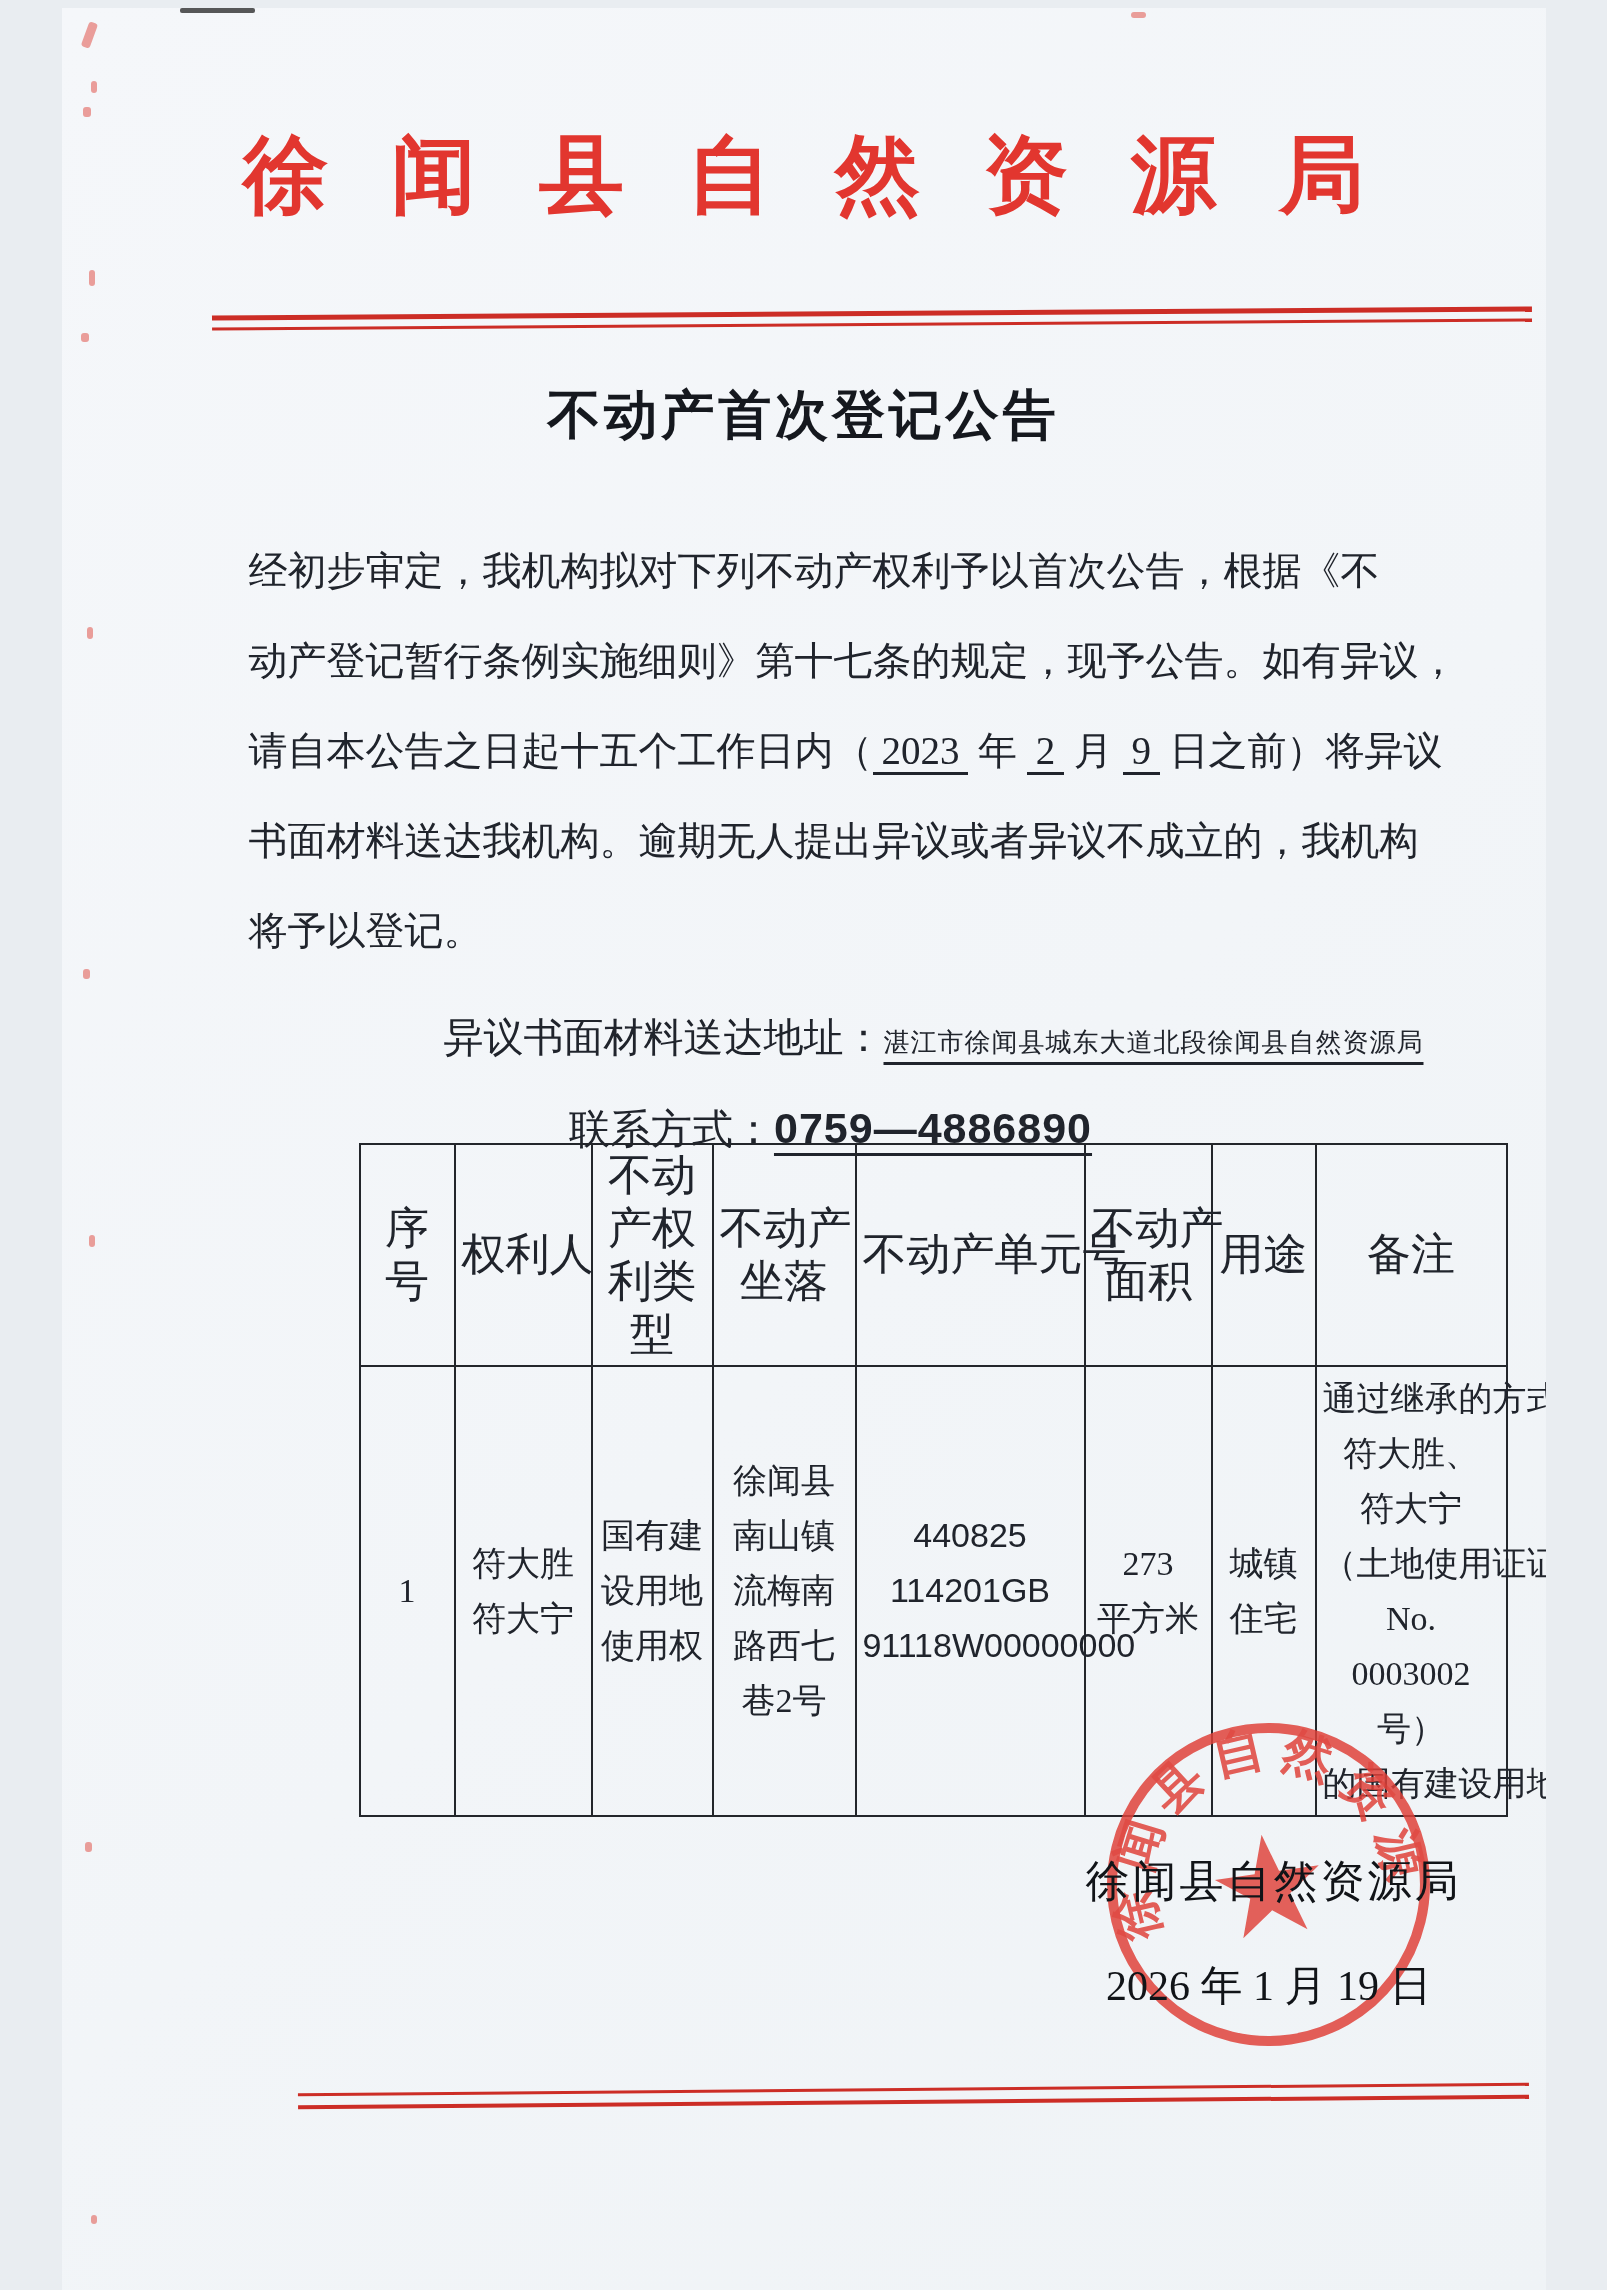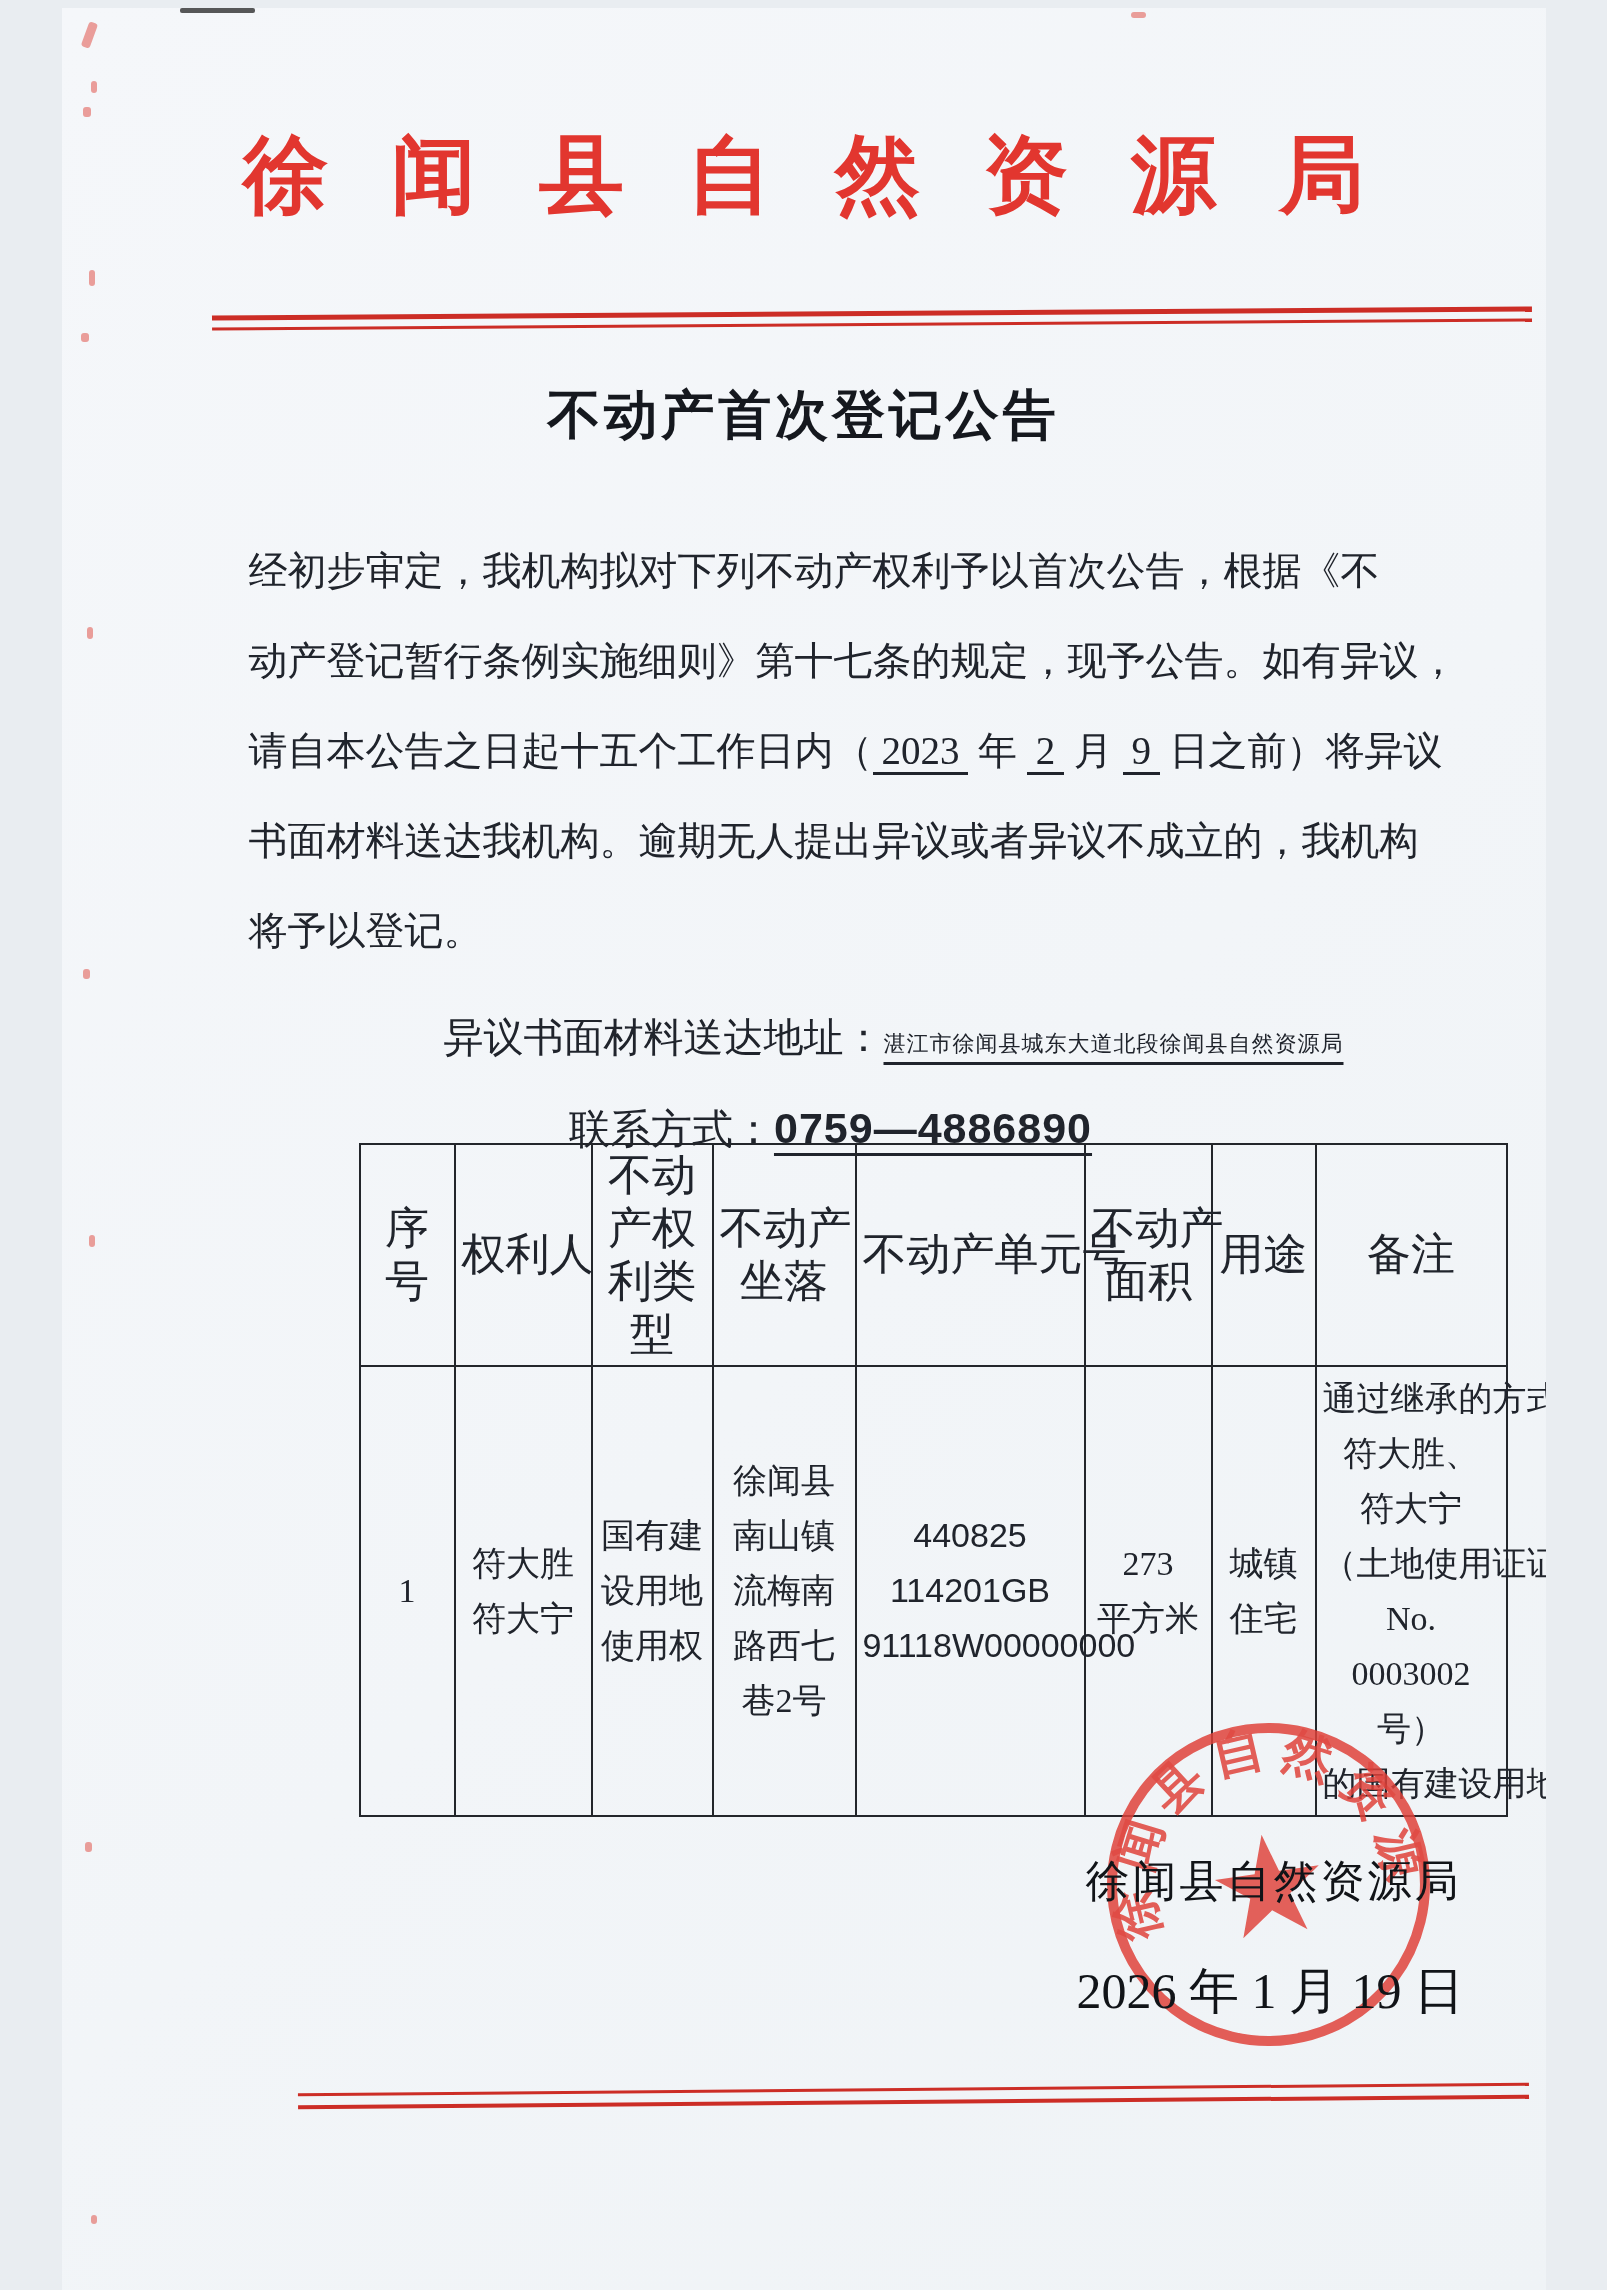--- a/index.html
+++ b/index.html
@@ -42,21 +42,21 @@
     white-space:pre-line;word-break:keep-all;
     text-align:justify;
   }
   .blank{border-bottom:3px solid #20242c;padding:0 8.9px;}
   .addr-line{
     position:absolute;top:985px;left:187px;width:1281px;
     font-size:40px;line-height:90px;white-space:nowrap;
     padding-left:195px;box-sizing:border-box;
   }
   .addr-value{
-    font-size:22px;letter-spacing:1px;
+    font-size:26px;letter-spacing:1px;
     text-decoration:underline;text-decoration-thickness:2.5px;text-underline-offset:10.8px;
   }
   .contact-line{
     position:absolute;top:1075px;left:0;width:1608px;
     font-size:41px;line-height:90px;text-align:center;
     transform:translateX(-35px);
     white-space:nowrap;
   }
   .contact-value{
     font-family:"Liberation Sans","DejaVu Sans",sans-serif;
@@ -90,21 +90,21 @@
   }
 
   
   .seal{position:absolute;left:1036px;top:1706px;width:341px;height:341px;transform:rotate(-8deg);opacity:.93;}
   .sig-org{
     position:absolute;left:1015px;top:1844px;width:394px;
     text-align:center;font-size:44px;color:#111418;letter-spacing:3px;white-space:nowrap;
   }
   .sig-date{
     position:absolute;left:1015px;top:1950px;width:355px;
-    text-align:right;font-size:50px;color:#111418;white-space:nowrap;
+    text-align:right;font-size:42px;color:#111418;white-space:nowrap;
   }
 
   .rule-bottom{top:2080px;left:236px;width:1231px;transform:rotate(-0.5deg);}
   .rule-bottom .r1{height:3px;}
   .rule-bottom .r2{height:3.9px;margin-top:8.9px;}
 
   
   .art{position:absolute;background:#e0534a;opacity:.55;border-radius:3px;}
   .art-dark{position:absolute;background:#2e2e30;opacity:.8;border-radius:2px;}
 </style>

